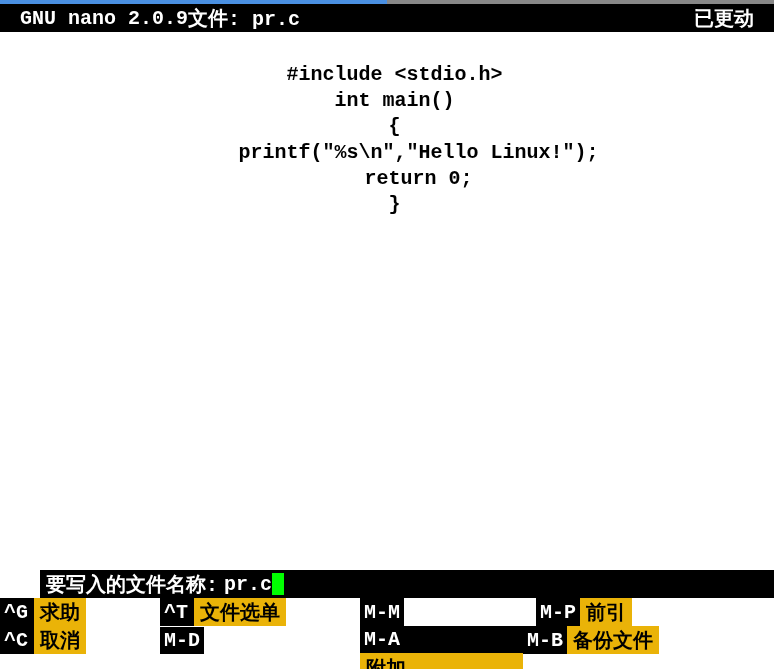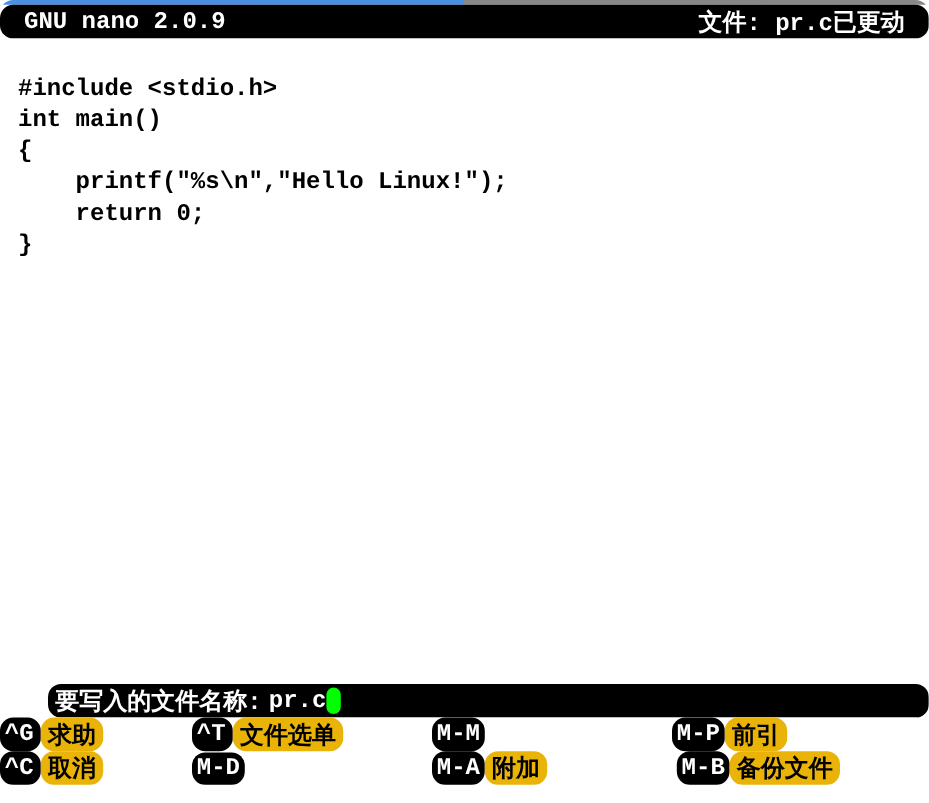--- a/index.html
+++ b/index.html
@@ -1,19 +1,18 @@
 <!DOCTYPE html>
 <html><head>
   <meta charset="utf-8">
   <style>
     * {
       margin: 0;
       padding: 0;
       box-sizing: border-box;
-      border-radius: 11px;
     }
     body {
       font-family: "Courier New", monospace;
       font-size: 20px;
       background: #ffffff;
       width: 774px;
       height: 669px;
       overflow: hidden;
       position: relative;
     }
@@ -29,34 +28,35 @@
       font-weight: bold;
       height: 28px;
       align-items: center;
     }
     .title-left {
       flex: 0 0 auto;
       padding-left: 10px;
     }
     .title-center {
       flex: 1;
-      text-align: right;
+      text-align: left;
     }
     .title-right {
       flex: 0 0 auto;
       padding-right: 10px;
     }
     .editor-area {
       background: #ffffff;
       color: #000000;
       padding: 30px 0 0 15px;
       font-weight: bold;
       white-space: pre;
       line-height: 1.3;
       height: 538px;
+      text-align: center;
     }
     .prompt-bar {
       background: #000000;
       color: #ffffff;
       padding: 2px 6px;
       font-weight: bold;
       display: flex;
       align-items: center;
       height: 28px;
       margin-left: 40px;
@@ -134,37 +134,37 @@
 <div class="shortcuts">
   <div class="shortcut-row">
     <div class="sc-group" style="width:160px;">
       <span class="key" style="min-width:34px;">^G</span>
       <span class="key-label">求助</span>
     </div>
     <div class="sc-group" style="width:200px;">
       <span class="key" style="min-width:34px;">^T</span>
       <span class="key-label">文件选单</span>
     </div>
-    <div class="sc-group" style="width:200px;">
+    <div class="sc-group" style="width:176px;">
       <span class="key" style="min-width:44px;">M-M</span>
     </div>
     <div class="sc-group">
       <span class="key" style="min-width:44px;">M-P</span>
       <span class="key-label">前引</span>
     </div>
   </div>
   <div class="shortcut-row">
     <div class="sc-group" style="width:160px;">
       <span class="key" style="min-width:34px;">^C</span>
       <span class="key-label">取消</span>
     </div>
     <div class="sc-group" style="width:200px;align-items:flex-end;">
       <span class="key" style="min-width:44px;">M-D</span>
     </div>
-    <div class="sc-group" style="width:204px;">
+    <div class="sc-group" style="width:163px;flex-direction:column;">
       <span class="key" style="min-width:44px;">M-A</span>
       <span class="key-label">附加</span>
     </div>
     <div class="sc-group">
       <span class="key" style="min-width:44px;">M-B</span>
       <span class="key-label">备份文件</span>
     </div>
   </div>
 </div>
 

